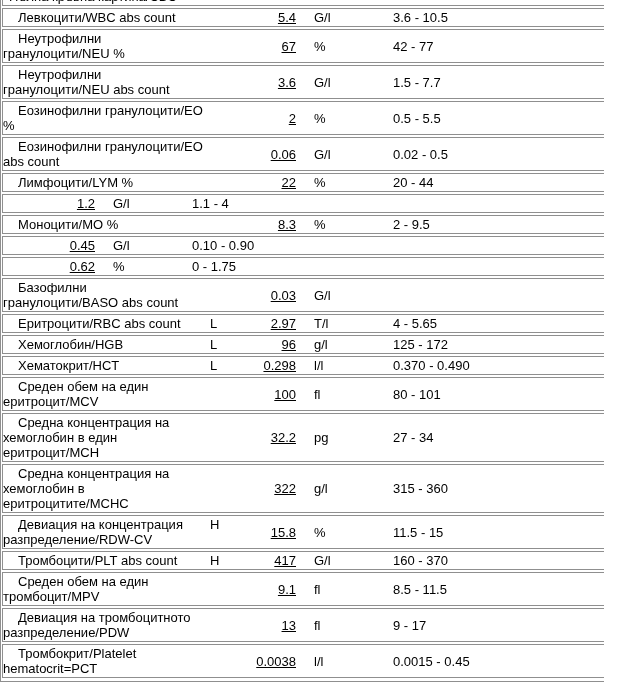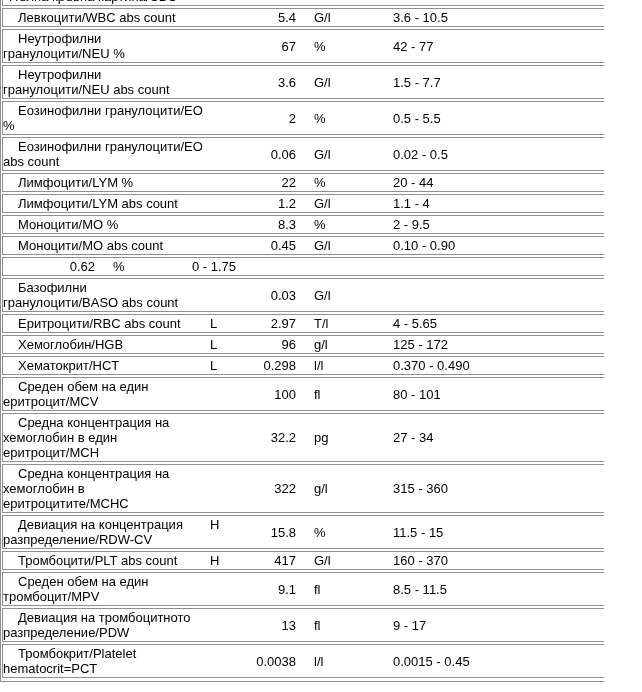--- a/index.html
+++ b/index.html
@@ -19,21 +19,21 @@
     display: flex; align-items: center;
     border: 1px solid #8f8f8f;
     margin: 2px 0;
     padding: 1px 0;
     font-size: 13px; line-height: 15px; color: #000000;
     background: #ffffff;
   }
   .cell { white-space: normal; }
   .cell.name  { width: 201px; text-indent: 15px; }
   .cell.flag  { width: 22px; padding-left: 6px; align-self: flex-start; }
-  .cell.value { width: 70px; text-align: right; }
+  .cell.value { width: 70px; text-align: right; text-decoration: underline; }
   .cell.unit  { margin-left: 18px; width: 60px; }
   .cell.range { margin-left: 19px; flex: 1; }
   .row.header-row .cell.name { width: 100%; text-indent: 6px; }
 </style>
 </head>
 <body>
 
 <div class="viewport">
   <div class="sheet">
     <div class="row header-row">
@@ -82,37 +82,35 @@
 
   <div class="row">
     <div class="cell name">Лимфоцити/LYM %</div>
     <div class="cell flag"></div>
     <div class="cell value">22</div>
     <div class="cell unit">%</div>
     <div class="cell range">20 - 44</div>
   </div>
 
   <div class="row">
-    <div class="cell name">Лимфоцити/LYM abs count</div>
     <div class="cell flag"></div>
     <div class="cell value">1.2</div>
     <div class="cell unit">G/l</div>
     <div class="cell range">1.1 - 4</div>
   </div>
 
   <div class="row">
     <div class="cell name">Моноцити/MO %</div>
     <div class="cell flag"></div>
     <div class="cell value">8.3</div>
     <div class="cell unit">%</div>
     <div class="cell range">2 - 9.5</div>
   </div>
 
   <div class="row">
-    <div class="cell name">Моноцити/MO abs count</div>
     <div class="cell flag"></div>
     <div class="cell value">0.45</div>
     <div class="cell unit">G/l</div>
     <div class="cell range">0.10 - 0.90</div>
   </div>
 
   <div class="row">
     <div class="cell flag"></div>
     <div class="cell value">0.62</div>
     <div class="cell unit">%</div>

